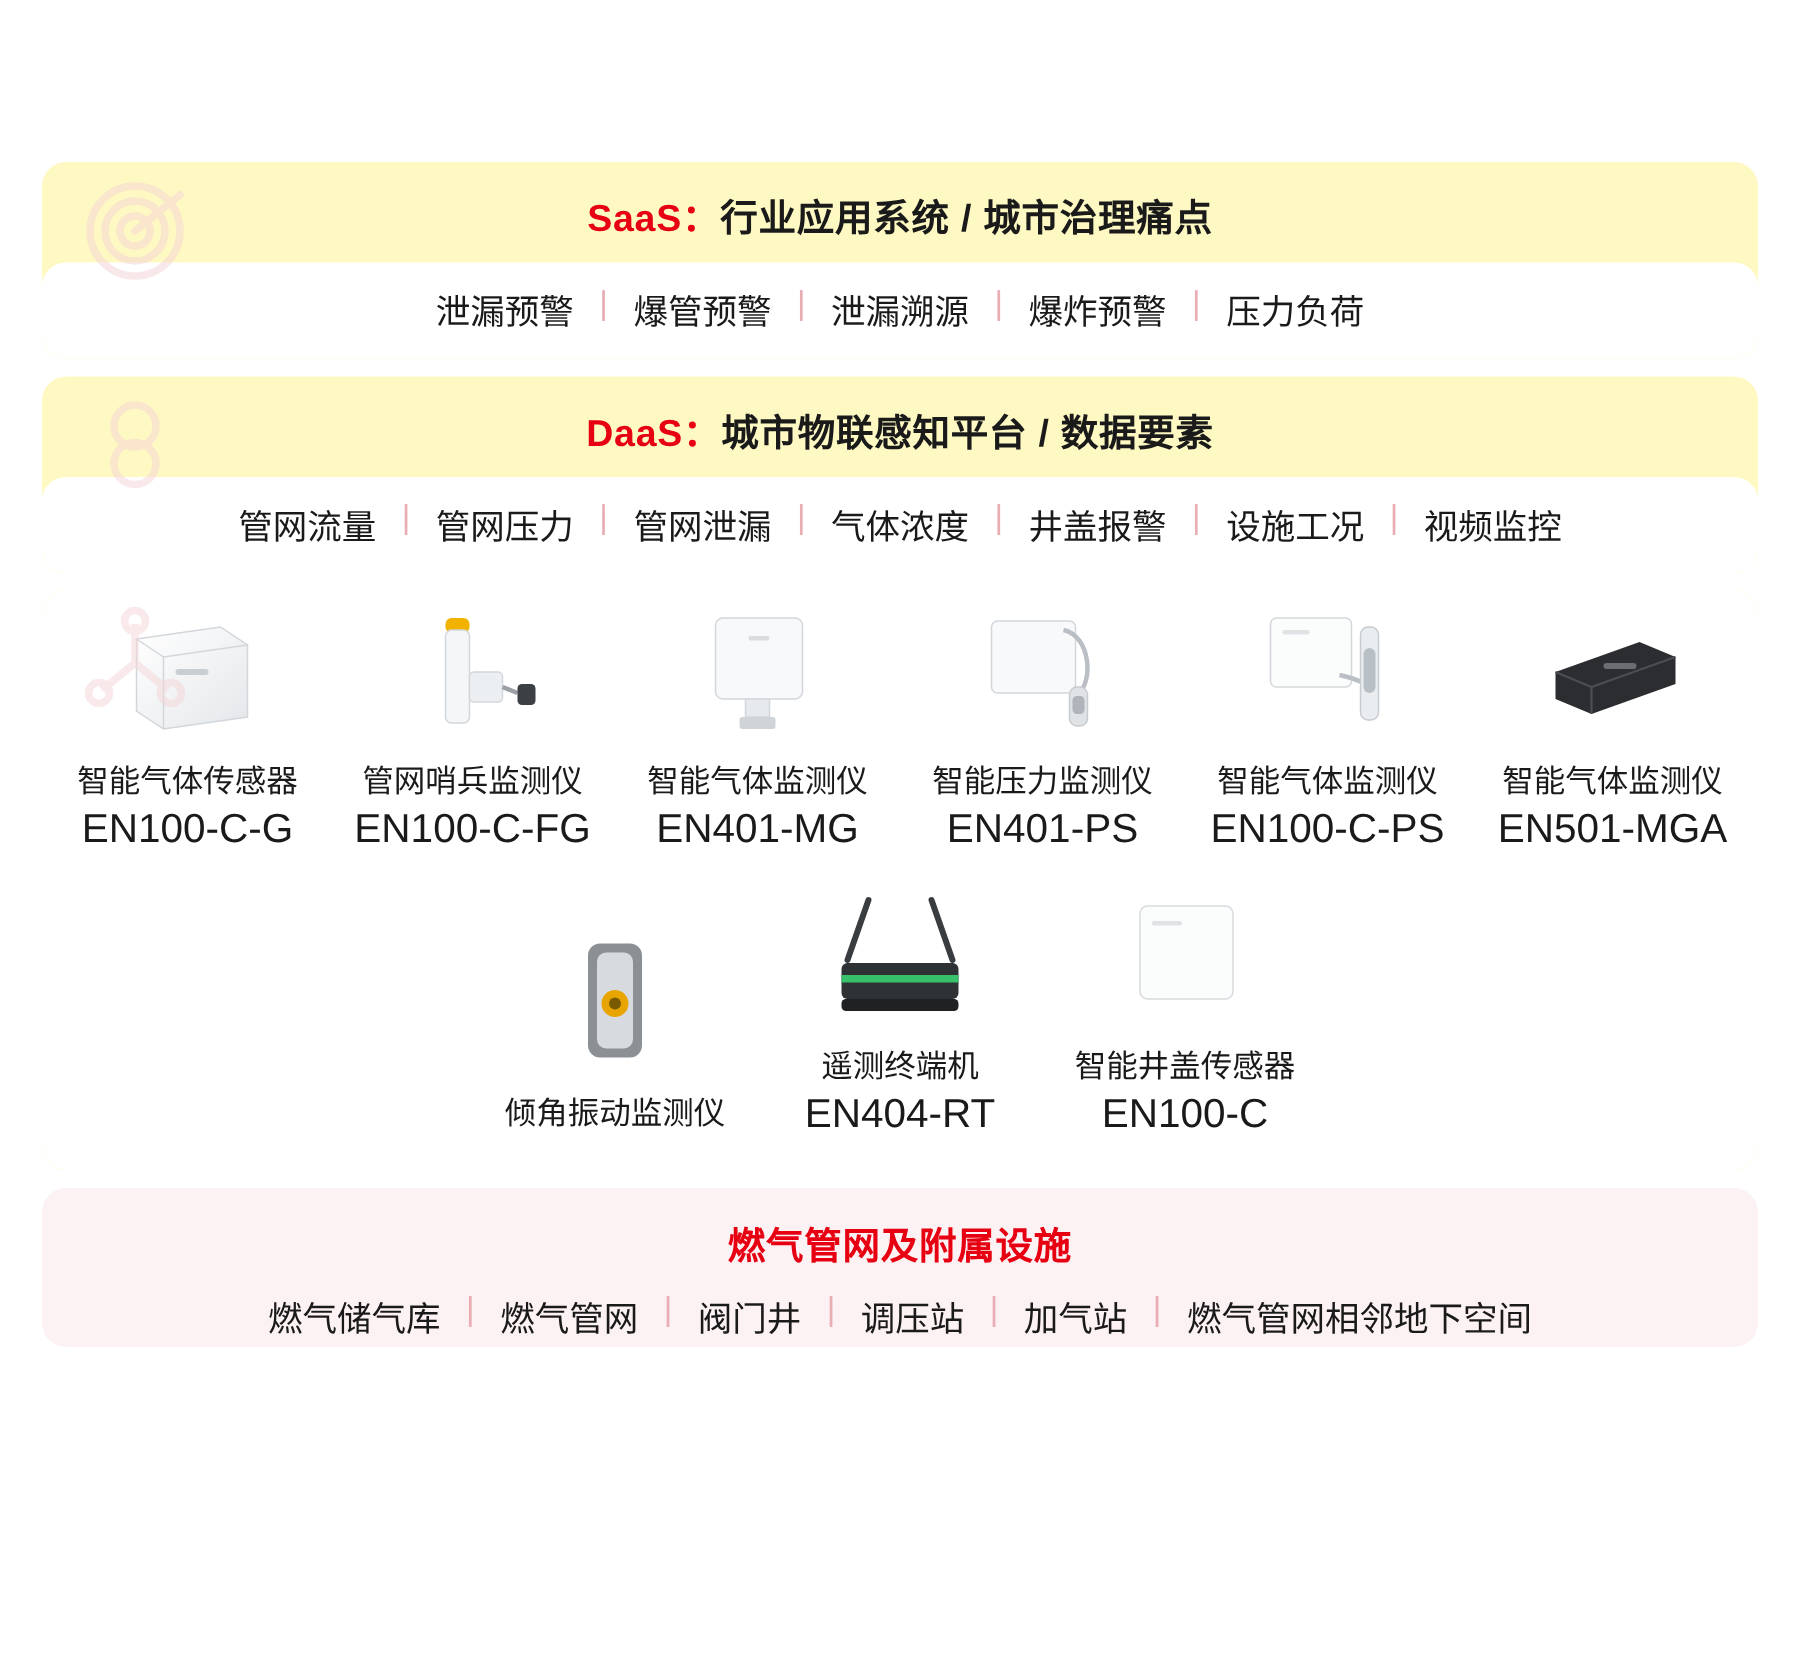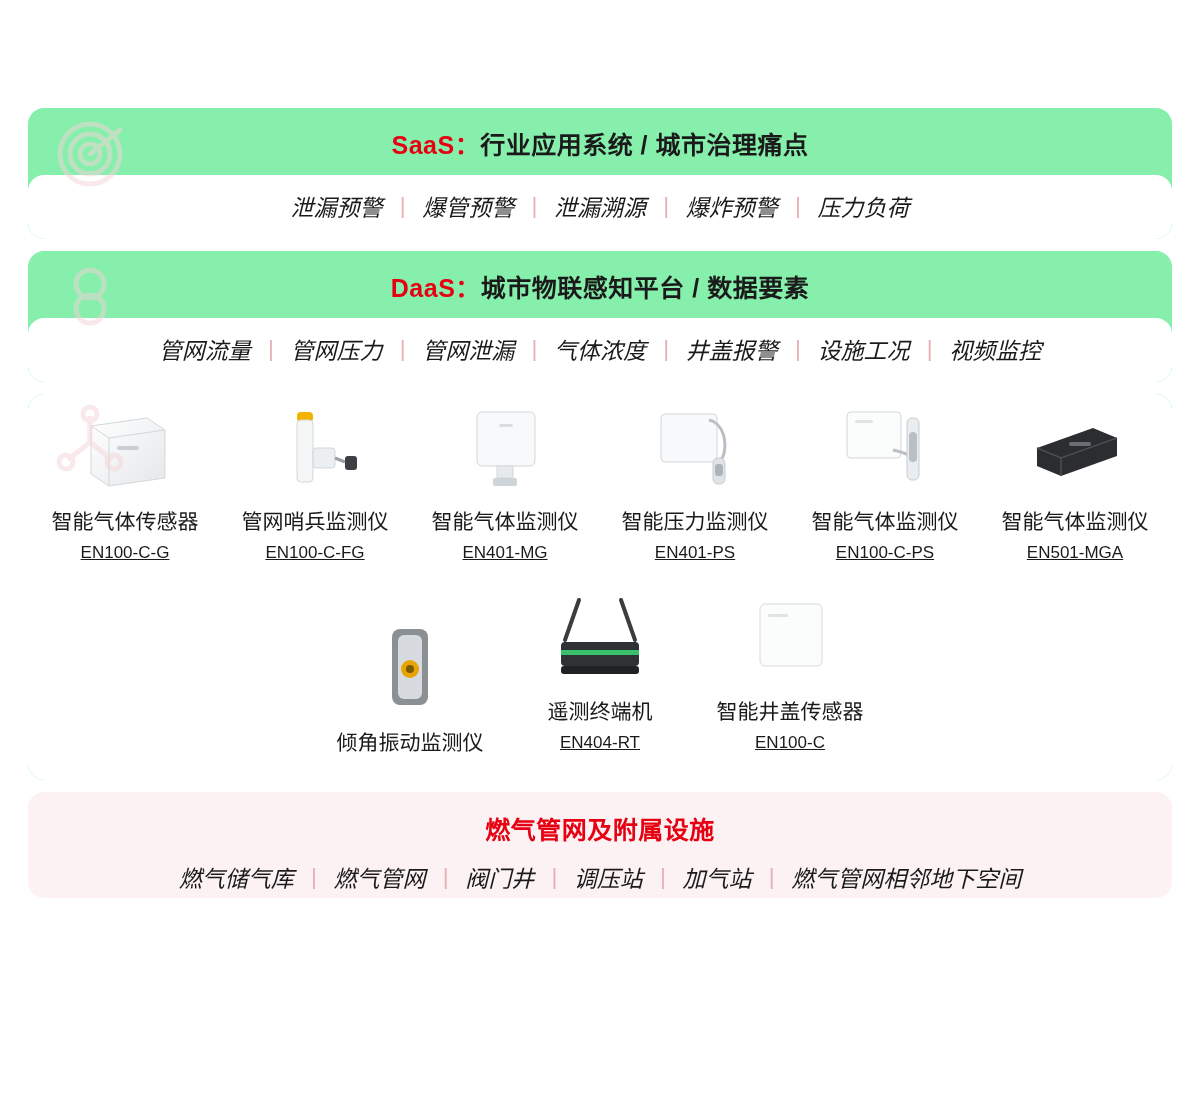--- a/index.html
+++ b/index.html
@@ -19,21 +19,21 @@
     width: 1200px;
     height: 1109px;
     box-sizing: border-box;
     padding: 108px 28px 0 28px;
   }
 
   
   .layer {
     position: relative;
     border-radius: 16px;
-    background: #86efac;
+    background: #fef9c3;
     margin-bottom: 12px;
     overflow: hidden;
   }
   .layer.plain {
     background: #fdf2f3;
   }
   .layer-title {
     text-align: center;
     font-size: 25px;
     font-weight: bold;
@@ -48,25 +48,23 @@
   }
   .layer-body {
     background: #ffffff;
     border-radius: 16px;
     margin: 0;
     padding: 14px 0 16px 0;
   }
   .chips {
     display: flex;
     justify-content: center;
-    align-items: center;
     flex-wrap: wrap;
     font-size: 23px;
     color: #1a1a1a;
-    font-style: italic;
   }
   .chip {
     padding: 0 17px;
     white-space: nowrap;
   }
   .chip-sep {
     color: #e8aeb4;
     font-size: 22px;
   }
 
@@ -103,25 +101,24 @@
     justify-content: center;
     margin-bottom: 10px;
   }
   .dev-name {
     font-size: 21px;
     color: #1a1a1a;
     line-height: 31px;
     white-space: nowrap;
   }
   .dev-model {
-    font-size: 17px;
+    font-size: 27px;
     color: #1a1a1a;
     line-height: 31px;
     white-space: nowrap;
-    text-decoration: underline;
   }
   .dev-row.second {
     margin-top: 26px;
   }
 
   
   #bottom-layer {
     background: #fdf2f3;
   }
   #bottom-layer .layer-title {

